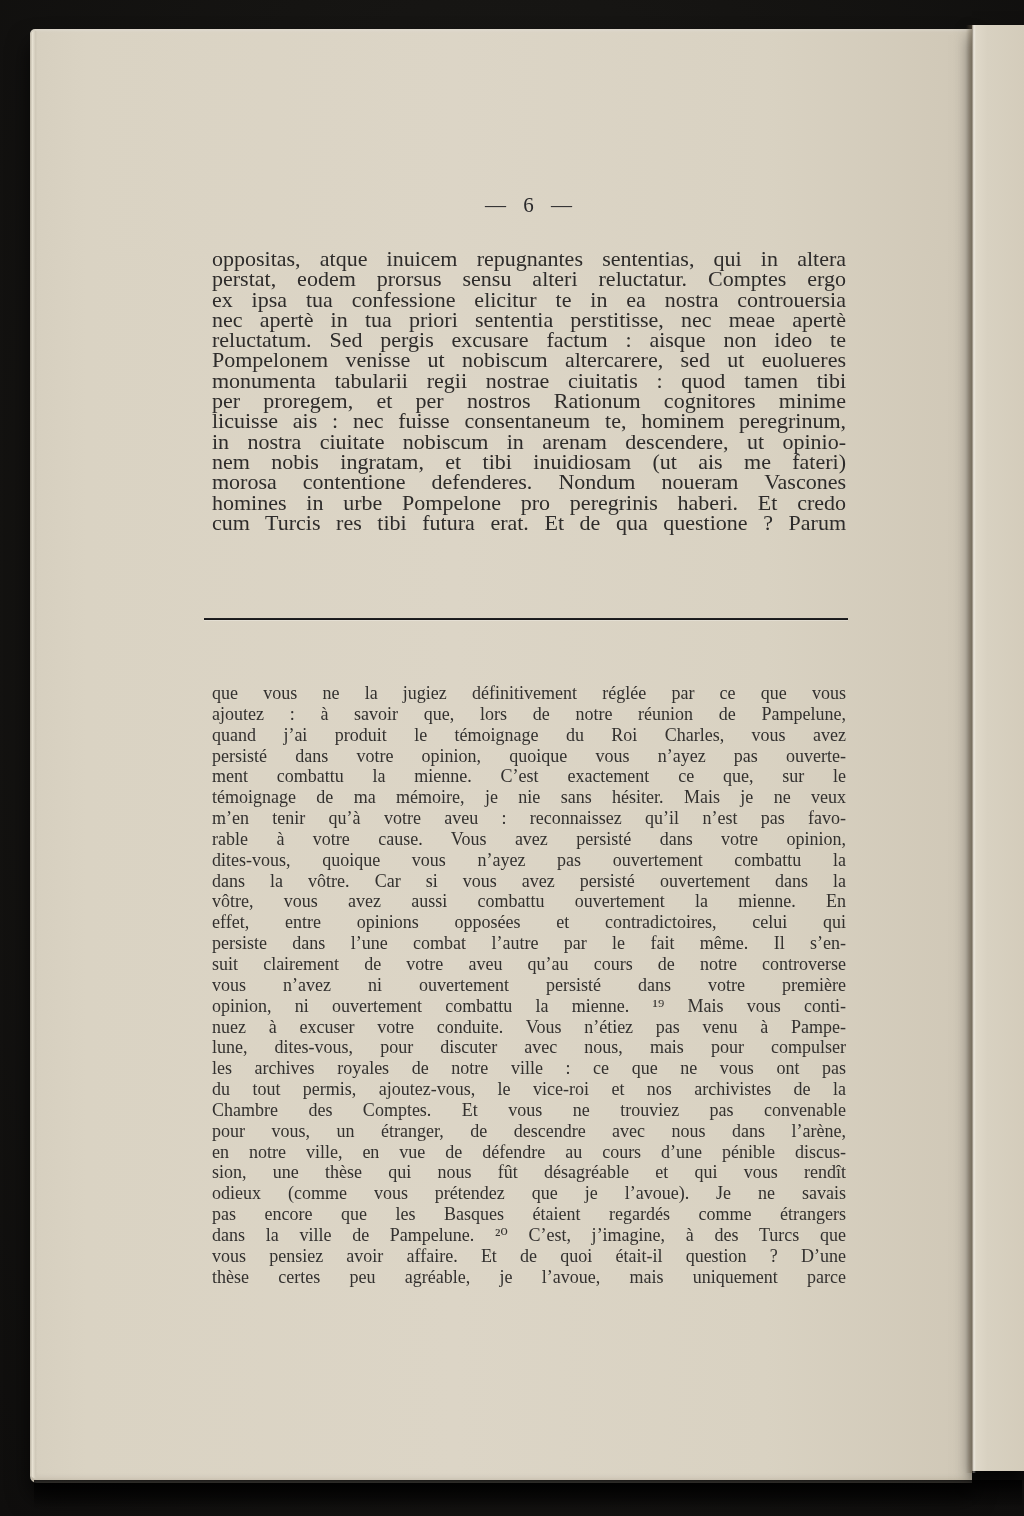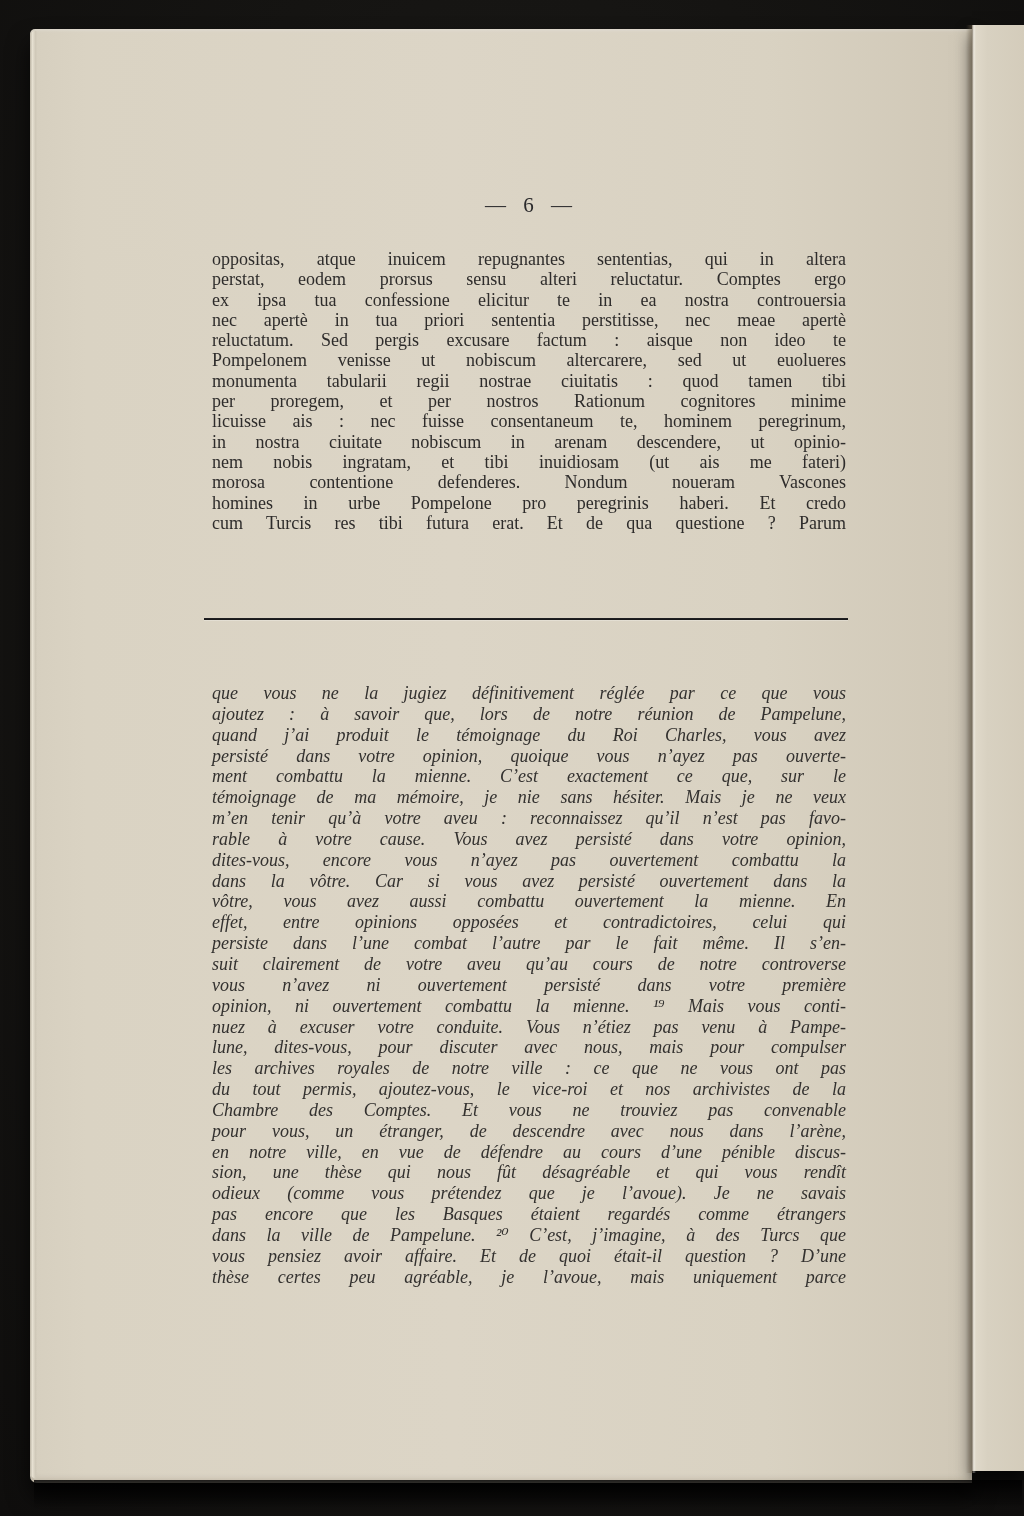--- a/index.html
+++ b/index.html
@@ -70,28 +70,27 @@
     color: #2b2a2c;
   }
   .text-block {
     position: absolute;
     left: 212px;
     width: 634px;
     color: #2e2c2b;
   }
   .latin-block {
     top: 249px;
-    font-size: 18px;
+    font-size: 22px;
     line-height: 20.3px;
   }
   .french-block {
     top: 683px;
     font-size: 18px;
     line-height: 20.85px;
-    font-style: italic;
     color: #33312f;
   }
   .text-line {
     text-align: justify;
     -moz-text-align-last: justify;
     text-align-last: justify;
     white-space: normal;
   }
   .divider-rule {
     position: absolute;
@@ -135,21 +134,21 @@
 
   <div class="text-block french-block">
     <div class="text-line">que vous ne la jugiez définitivement réglée par ce que vous</div>
     <div class="text-line">ajoutez : à savoir que, lors de notre réunion de Pampelune,</div>
     <div class="text-line">quand j’ai produit le témoignage du Roi Charles, vous avez</div>
     <div class="text-line">persisté dans votre opinion, quoique vous n’ayez pas ouverte-</div>
     <div class="text-line">ment combattu la mienne. C’est exactement ce que, sur le</div>
     <div class="text-line">témoignage de ma mémoire, je nie sans hésiter. Mais je ne veux</div>
     <div class="text-line">m’en tenir qu’à votre aveu : reconnaissez qu’il n’est pas favo-</div>
     <div class="text-line">rable à votre cause. Vous avez persisté dans votre opinion,</div>
-    <div class="text-line">dites-vous, encore vous n’ayez pas ouvertement combattu la</div>
+    <div class="text-line">dites-vous, quoique vous n’ayez pas ouvertement combattu la</div>
     <div class="text-line">dans la vôtre. Car si vous avez persisté ouvertement dans la</div>
     <div class="text-line">vôtre, vous avez aussi combattu ouvertement la mienne. En</div>
     <div class="text-line">effet, entre opinions opposées et contradictoires, celui qui</div>
     <div class="text-line">persiste dans l’une combat l’autre par le fait même. Il s’en-</div>
     <div class="text-line">suit clairement de votre aveu qu’au cours de notre controverse</div>
     <div class="text-line">vous n’avez ni ouvertement persisté dans votre première</div>
     <div class="text-line">opinion, ni ouvertement combattu la mienne. ¹⁹ Mais vous conti-</div>
     <div class="text-line">nuez à excuser votre conduite. Vous n’étiez pas venu à Pampe-</div>
     <div class="text-line">lune, dites-vous, pour discuter avec nous, mais pour compulser</div>
     <div class="text-line">les archives royales de notre ville : ce que ne vous ont pas</div>

